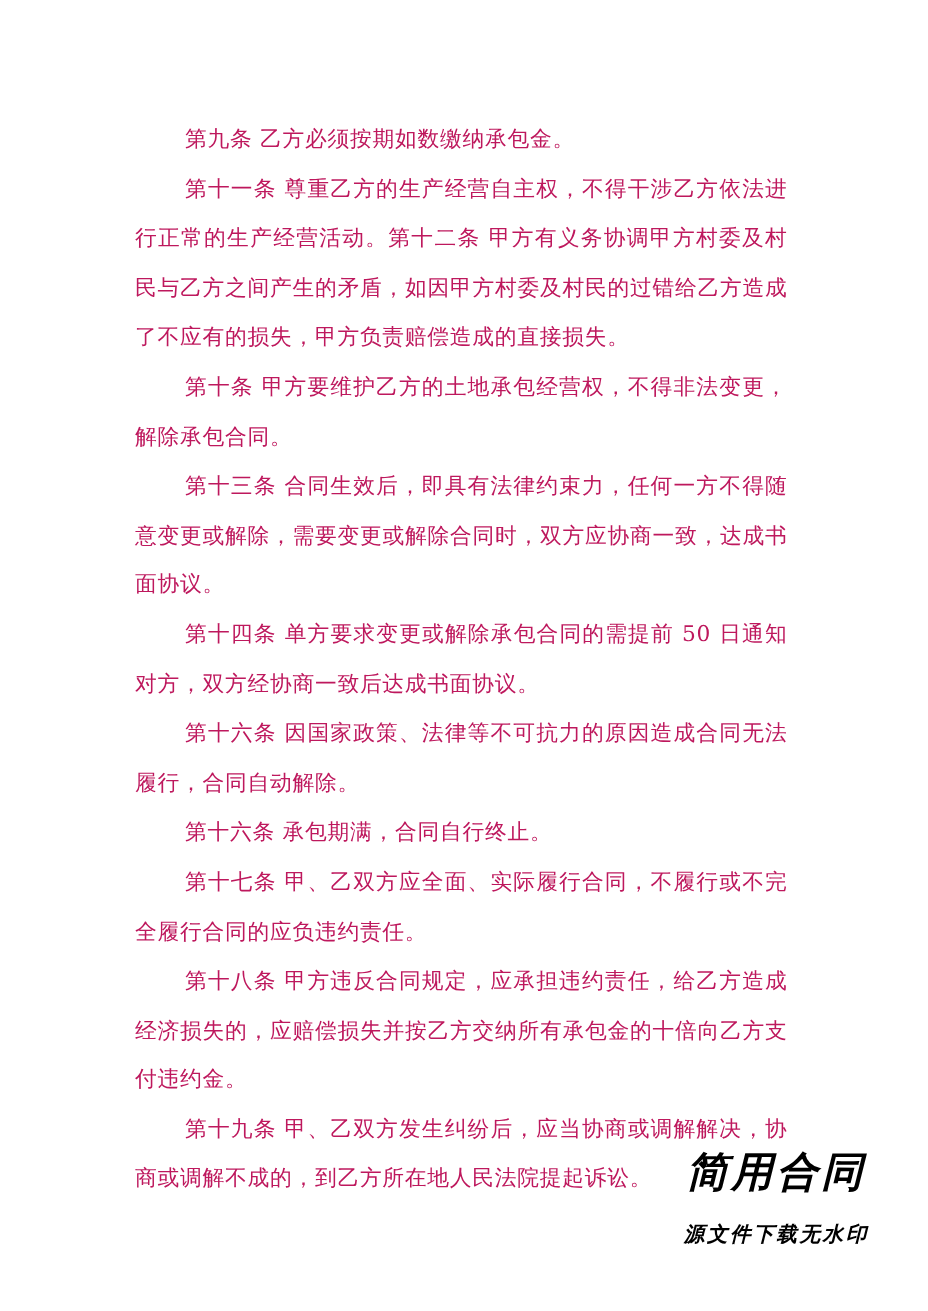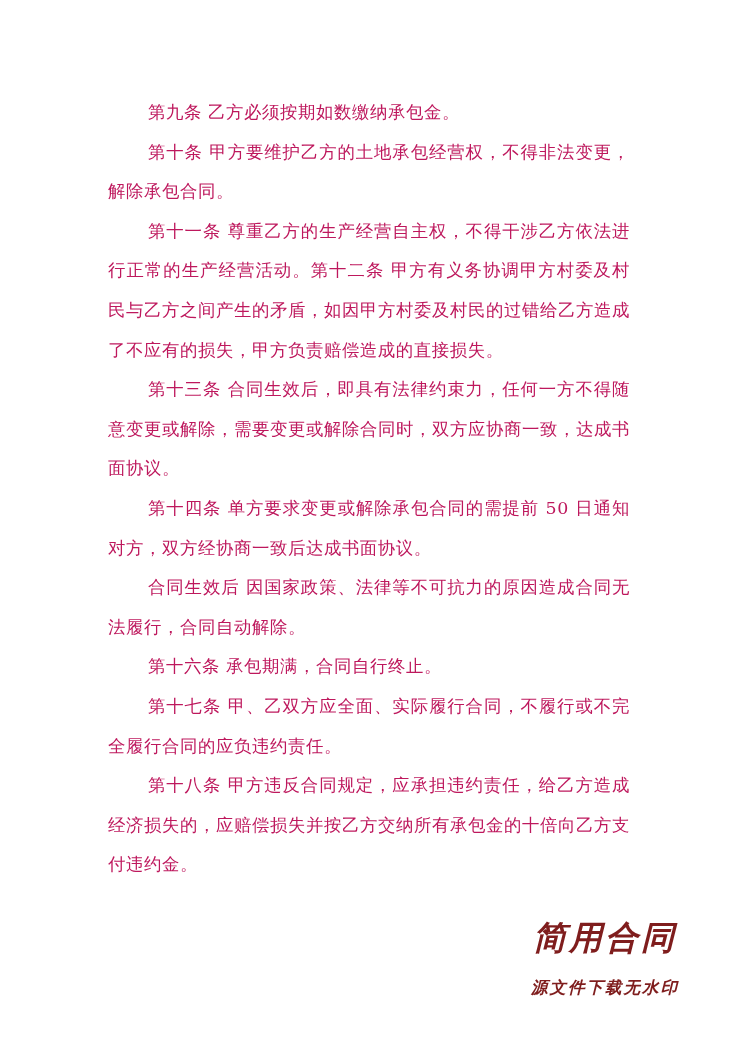--- a/index.html
+++ b/index.html
@@ -6,38 +6,39 @@
   body { width: 742px; height: 1049px; position: relative; overflow: hidden; }
   .page {
     position: absolute; left: 108px; top: 93px; width: 522px;
     font-family: "DejaVu Serif", "Liberation Serif", serif;
     font-size: 17.4px; color: #be185d;
     line-height: 39.6px; letter-spacing: 0.6px;
     text-align: justify;
   }
   .para { margin: 0; text-indent: 40px; }
   .watermark {
-    position: absolute; left: 510px; top: 918px; width: 190px;
-    text-align: center; color: #7f1d1d; font-family: "DejaVu Sans", sans-serif;
+    position: absolute; left: 526px; top: 918px; width: 190px;
+    text-align: center; color: #000000; font-family: "DejaVu Sans", sans-serif;
     font-style: italic; font-weight: bold;
   }
   .wm-main { font-size: 33px; letter-spacing: 3px; line-height: 40px; }
   .wm-sub { font-size: 16.5px; letter-spacing: 2px; line-height: 24px; margin-top: 18px; }
 </style>
 </head>
 <body>
 
 <div class="page">
   <p class="para">第九条 乙方必须按期如数缴纳承包金。</p>
+  <p class="para">第十一条 尊重乙方的生产经营自主权，不得干涉乙方依法进行正常的生产经营活动。第十二条 甲方有义务协调甲方村委及村民与乙方之间产生的矛盾，如因甲方村委及村民的过错给乙方造成了不应有的损失，甲方负责赔偿造成的直接损失。</p>
   <p class="para">第十条 甲方要维护乙方的土地承包经营权，不得非法变更，解除承包合同。</p>
-  <p class="para">第十一条 尊重乙方的生产经营自主权，不得干涉乙方依法进行正常的生产经营活动。第十二条 甲方有义务协调甲方村委及村民与乙方之间产生的矛盾，如因甲方村委及村民的过错给乙方造成了不应有的损失，甲方负责赔偿造成的直接损失。</p>
   <p class="para">第十三条 合同生效后，即具有法律约束力，任何一方不得随意变更或解除，需要变更或解除合同时，双方应协商一致，达成书面协议。</p>
   <p class="para">第十四条 单方要求变更或解除承包合同的需提前 50 日通知对方，双方经协商一致后达成书面协议。</p>
-  <p class="para">合同生效后 因国家政策、法律等不可抗力的原因造成合同无法履行，合同自动解除。</p>
+  <p class="para">第十六条 因国家政策、法律等不可抗力的原因造成合同无法履行，合同自动解除。</p>
   <p class="para">第十六条 承包期满，合同自行终止。</p>
   <p class="para">第十七条 甲、乙双方应全面、实际履行合同，不履行或不完全履行合同的应负违约责任。</p>
   <p class="para">第十八条 甲方违反合同规定，应承担违约责任，给乙方造成经济损失的，应赔偿损失并按乙方交纳所有承包金的十倍向乙方支付违约金。</p>
+  <p class="para">第十九条 甲、乙双方发生纠纷后，应当协商或调解解决，协商或调解不成的，到乙方所在地人民法院提起诉讼。</p>
 </div>
 
 <div class="watermark">
   <div class="wm-main">简用合同</div>
   <div class="wm-sub">源文件下载无水印</div>
 </div>
 
 </body></html>

